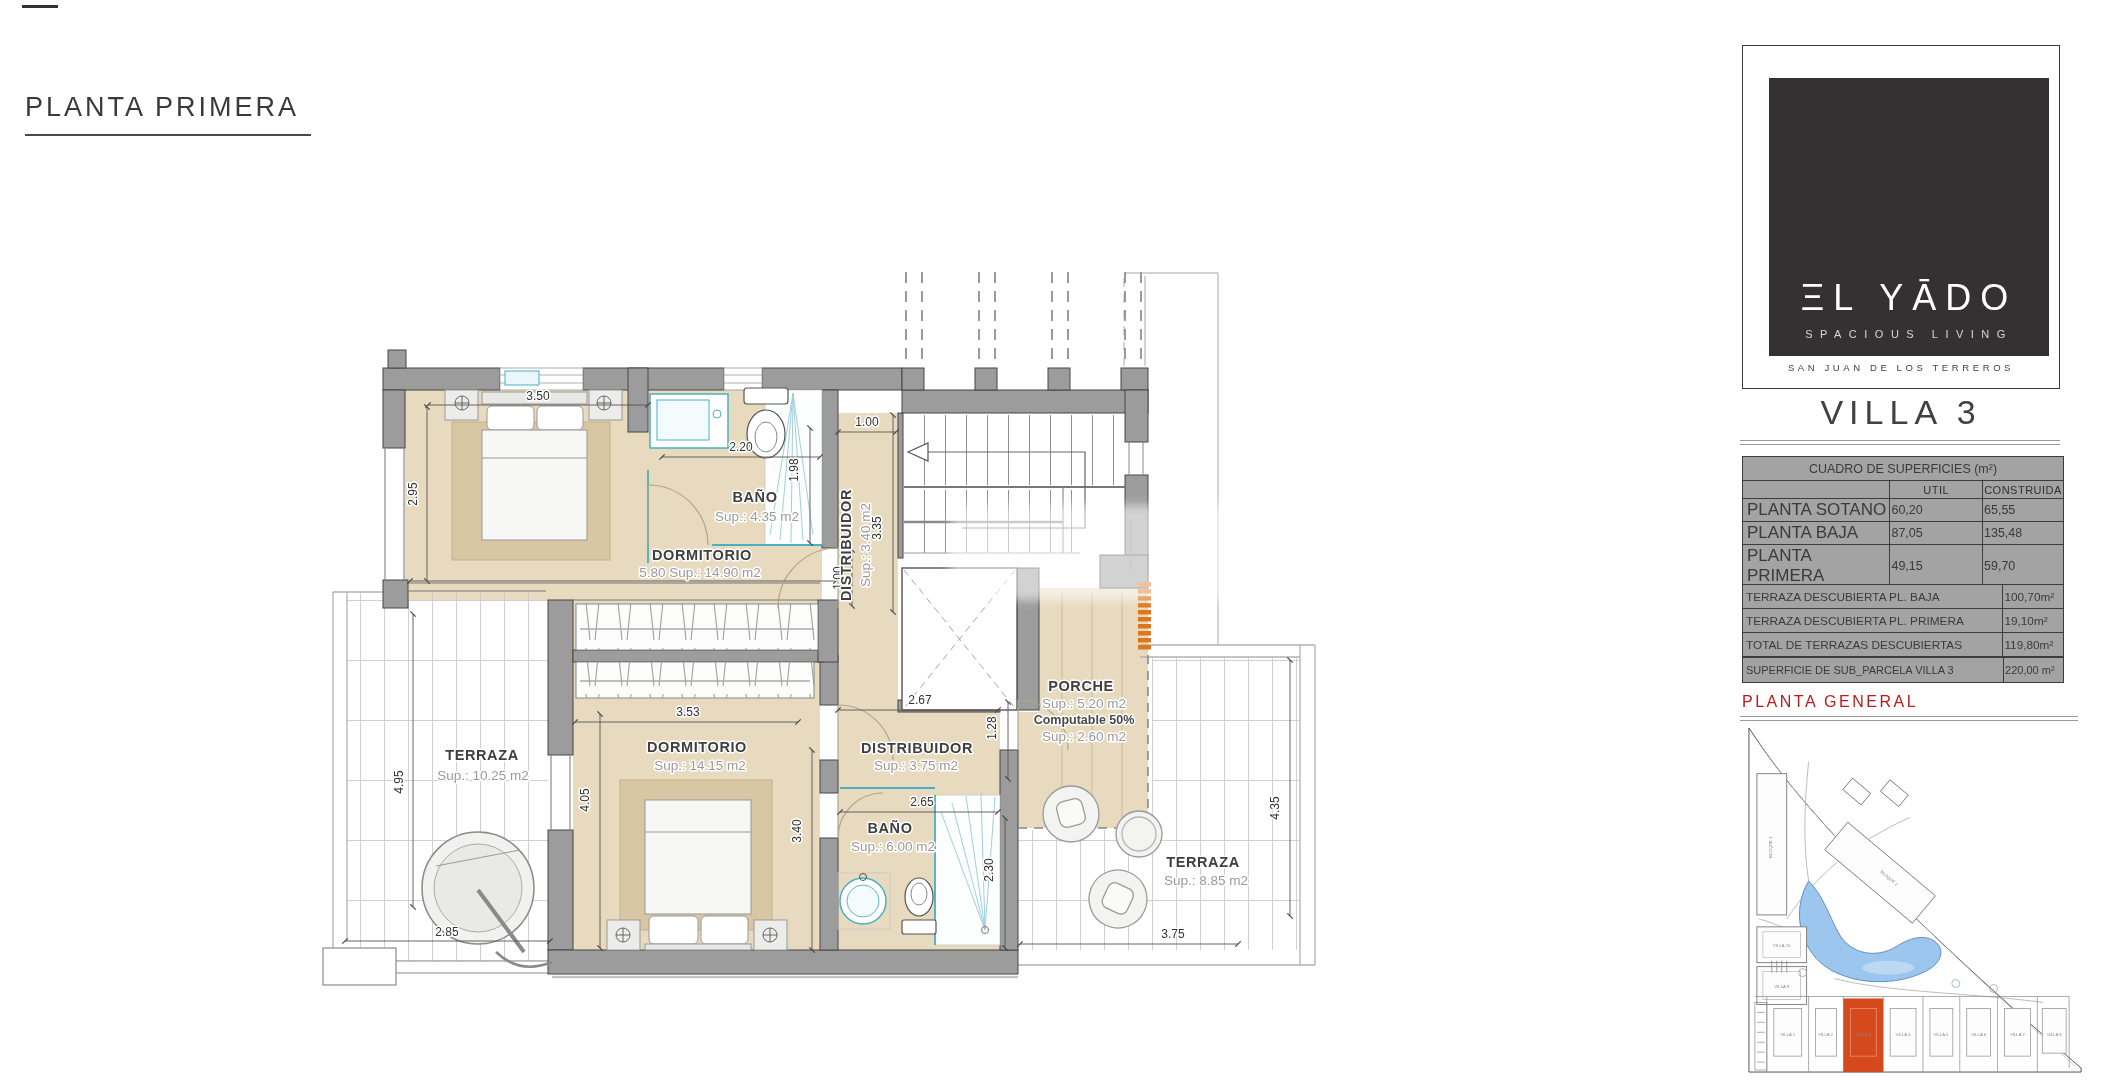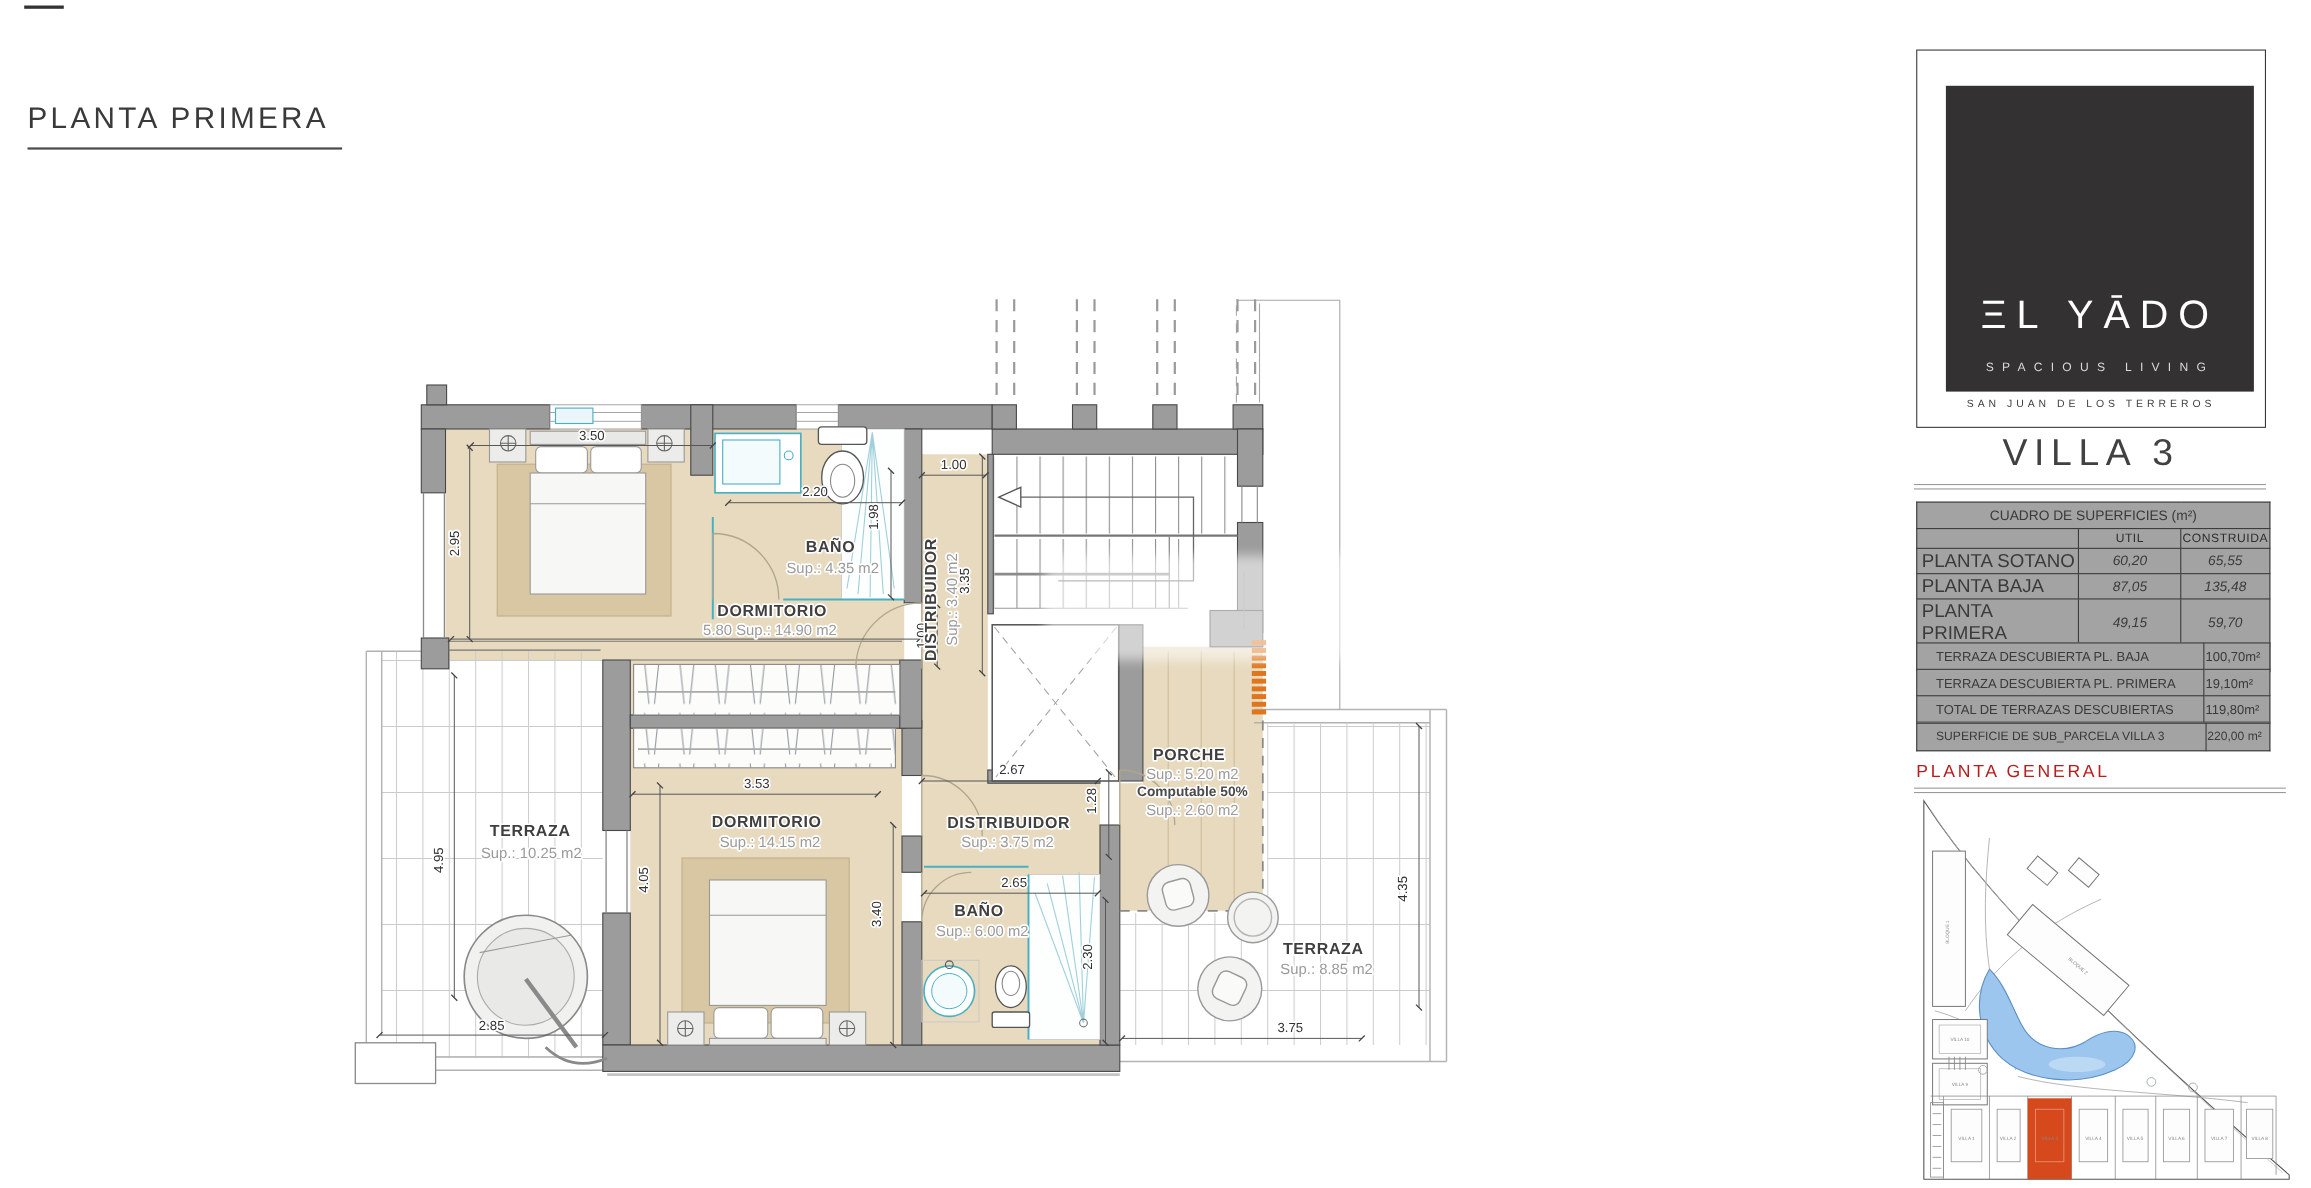--- a/index.html
+++ b/index.html
@@ -6,42 +6,42 @@
   body{width:2101px;height:1080px;position:relative;overflow:hidden;
        font-family:"Liberation Sans",sans-serif;color:#3a3a3a;}
   .abs{position:absolute;}
   
   #plan-title{left:25px;top:92px;font-size:27px;letter-spacing:3px;color:#3a3a3a;}
   #plan-title-rule{left:25px;top:134px;width:286px;height:2px;background:#4a4a4a;}
   #corner-tick{left:22px;top:5px;width:36px;height:3px;background:#333;}
   
   #logo-box{left:1742px;top:45px;width:316px;height:342px;border:1.5px solid #3a3a3a;background:#fff;}
   #logo-square{position:absolute;left:26px;top:32px;width:280px;height:278px;background:#343132;
-               display:flex;flex-direction:column;justify-content:flex-end;align-items:center;padding-bottom:16px;box-sizing:border-box;gap:12px;}
+               display:flex;flex-direction:column;justify-content:flex-end;align-items:center;padding-bottom:16px;box-sizing:border-box;}
   #logo-brand{color:#fff;font-size:36px;letter-spacing:9px;font-weight:400;white-space:nowrap;}
   #logo-tagline{color:#d8d8d8;font-size:11px;letter-spacing:7.5px;margin-top:9px;white-space:nowrap;}
   #logo-location{position:absolute;left:0;right:0;top:316px;text-align:center;
                  font-size:9.5px;letter-spacing:3.6px;color:#3f3f3f;white-space:nowrap;}
   #villa-title{left:1742px;top:393px;width:318px;text-align:center;font-size:34px;letter-spacing:6px;color:#414141;}
   .dbl-rule{height:1px;background:#9a9a9a;}
   #villa-rule1{left:1740px;top:440px;width:320px;}
   #villa-rule2{left:1740px;top:444px;width:320px;}
   
   table{border-collapse:collapse;background:#a3a3a3;}
   #surfaces-table{left:1742px;top:456px;width:322px;}
   #surfaces-table td,#surfaces-table th{border:1px solid #3c3c3c;font-weight:normal;}
   .t-title{font-size:12.5px;text-align:center;height:21px;}
   .t-sub{font-size:11px;text-align:center;height:15px;color:#2e2e2e;letter-spacing:0.5px;}
   .t-lab{font-size:17px;text-align:left;padding-left:4px;height:19px;}
-  .t-num{font-size:12.5px;text-align:center;font-style:italic;}
+  .t-num{font-size:12.5px;}
   #terraces-table{left:1742px;top:584px;width:322px;}
   #terraces-table td{border:1px solid #3c3c3c;height:21px;font-size:11.8px;}
   #parcel-table{left:1742px;top:657px;width:322px;}
   #parcel-table td{border:1px solid #3c3c3c;height:22px;font-size:11px;}
-  .v-lab{text-align:left;padding-left:17px;}
+  .v-lab{text-align:left;padding-left:3px;}
   .v-num{}
   #general-title{left:1742px;top:693px;font-size:16px;letter-spacing:2.5px;color:#b91c1c;}
   #general-rule1{left:1740px;top:716px;width:338px;}
   #general-rule2{left:1740px;top:720px;width:338px;}
   
   svg text{font-family:"Liberation Sans",sans-serif;}
   .dim{font-size:12px;fill:#333;paint-order:stroke;stroke:#fff;stroke-width:3px;stroke-linejoin:round;}
   .rname{font-size:14.5px;font-weight:bold;fill:#3f3f3f;letter-spacing:0.6px;paint-order:stroke;stroke:#fff;stroke-width:3px;stroke-linejoin:round;}
   .rsup{font-size:13.5px;fill:#9a9a9a;paint-order:stroke;stroke:#fff;stroke-width:3px;stroke-linejoin:round;}
   .rnote{font-size:12.5px;font-weight:bold;fill:#4a4a4a;paint-order:stroke;stroke:#fff;stroke-width:3px;stroke-linejoin:round;}

